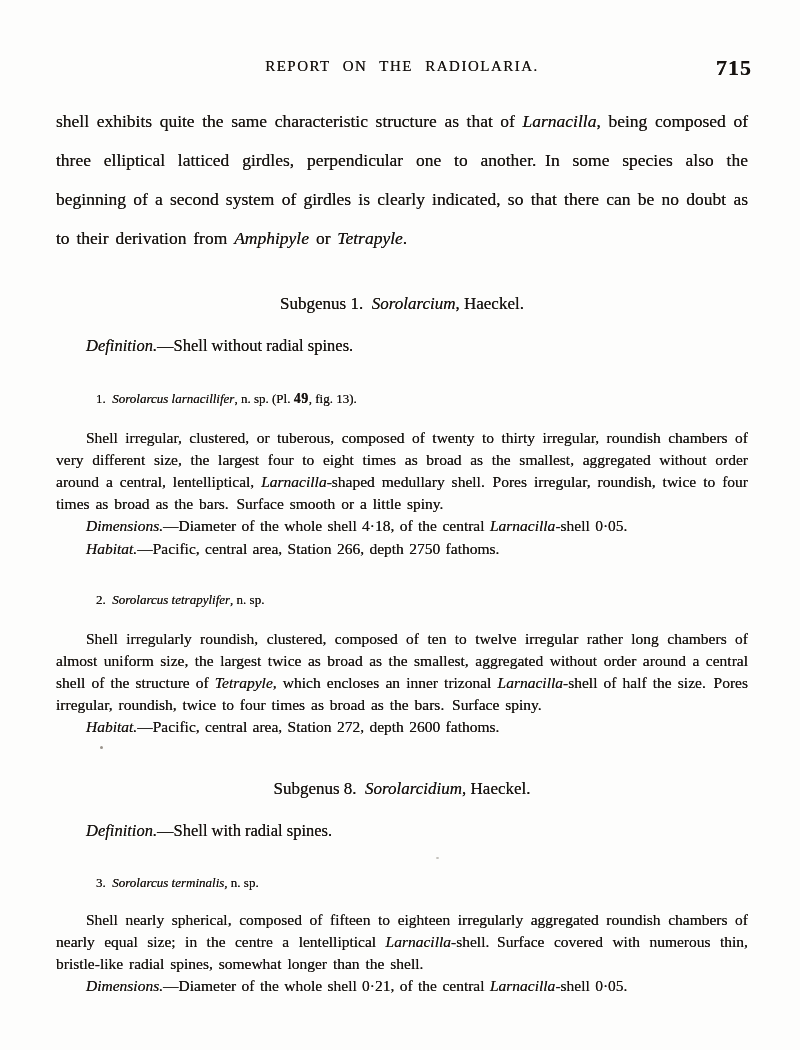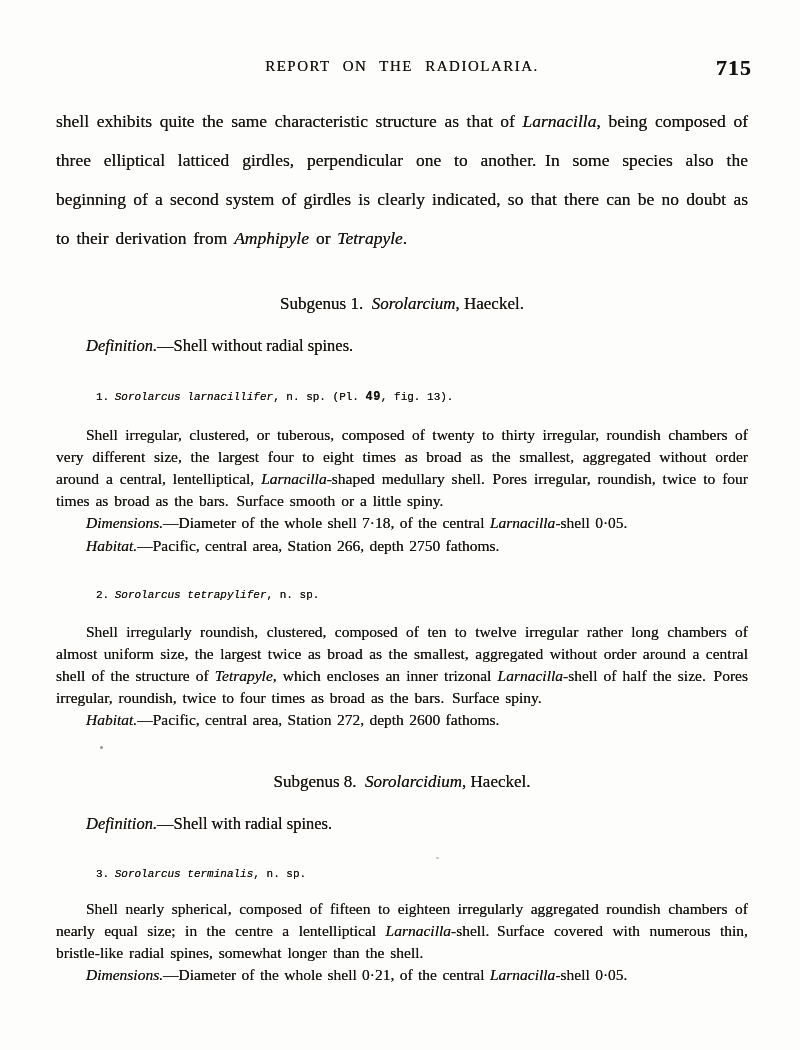--- a/index.html
+++ b/index.html
@@ -60,22 +60,21 @@
   }
   .subgenus-heading.second { margin-top: 40px; }
   .definition {
     margin-top: 22px;
     padding-left: 30px;
     font-size: 16.5px;
   }
   .species-heading {
     margin-top: 34px;
     padding-left: 40px;
-    font-size: 11px;
-    font-family: Liberation Mono, monospace;
+    font-size: 13px;
   }
   .species-heading.sp2 { margin-top: 32px; }
   .species-body {
     margin-top: 20px;
     font-size: 15.5px;
     line-height: 22px;
     text-align: justify;
     text-indent: 30px;
     word-spacing: 2px;
   }
@@ -108,21 +107,21 @@
       <span class="page-number">715</span>
     </div>
 
     <p class="intro"><span>shell exhibits quite the same characteristic structure as that of </span><i>Larnacilla</i><span>, being composed of three elliptical latticed girdles, perpendicular one to another. In some species also the beginning of a second system of girdles is clearly indicated, so that there can be no doubt as to their derivation from </span><i>Amphipyle</i><span> or </span><i>Tetrapyle</i><span>.</span></p>
 
     <h3 class="subgenus-heading"><span>Subgenus 1. </span><i>Sorolarcium</i><span>, Haeckel.</span></h3>
     <p class="definition"><i>Definition.</i><span>—Shell without radial spines.</span></p>
 
     <h4 class="species-heading"><span>1. </span><i>Sorolarcus larnacillifer</i><span>, n. sp. (Pl. </span><b>49</b><span>, fig. 13).</span></h4>
     <p class="species-body"><span>Shell irregular, clustered, or tuberous, composed of twenty to thirty irregular, roundish chambers of very different size, the largest four to eight times as broad as the smallest, aggregated without order around a central, lentelliptical, </span><i>Larnacilla</i><span>-shaped medullary shell. Pores irregular, roundish, twice to four times as broad as the bars. Surface smooth or a little spiny.</span></p>
-    <p class="detail-line"><i>Dimensions.</i><span>—Diameter of the whole shell 7·18, of the central </span><i>Larnacilla</i><span>-shell 0·05.</span></p>
+    <p class="detail-line"><i>Dimensions.</i><span>—Diameter of the whole shell 4·18, of the central </span><i>Larnacilla</i><span>-shell 0·05.</span></p>
     <p class="detail-line"><i>Habitat.</i><span>—Pacific, central area, Station 266, depth 2750 fathoms.</span></p>
 
     <h4 class="species-heading sp2"><span>2. </span><i>Sorolarcus tetrapylifer</i><span>, n. sp.</span></h4>
     <p class="species-body"><span>Shell irregularly roundish, clustered, composed of ten to twelve irregular rather long chambers of almost uniform size, the largest twice as broad as the smallest, aggregated without order around a central shell of the structure of </span><i>Tetrapyle</i><span>, which encloses an inner trizonal </span><i>Larnacilla</i><span>-shell of half the size. Pores irregular, roundish, twice to four times as broad as the bars. Surface spiny.</span></p>
     <p class="detail-line"><i>Habitat.</i><span>—Pacific, central area, Station 272, depth 2600 fathoms.</span></p>
 
     <h3 class="subgenus-heading second"><span>Subgenus 8. </span><i>Sorolarcidium</i><span>, Haeckel.</span></h3>
     <p class="definition"><i>Definition.</i><span>—Shell with radial spines.</span></p>
 
     <h4 class="species-heading"><span>3. </span><i>Sorolarcus terminalis</i><span>, n. sp.</span></h4>

